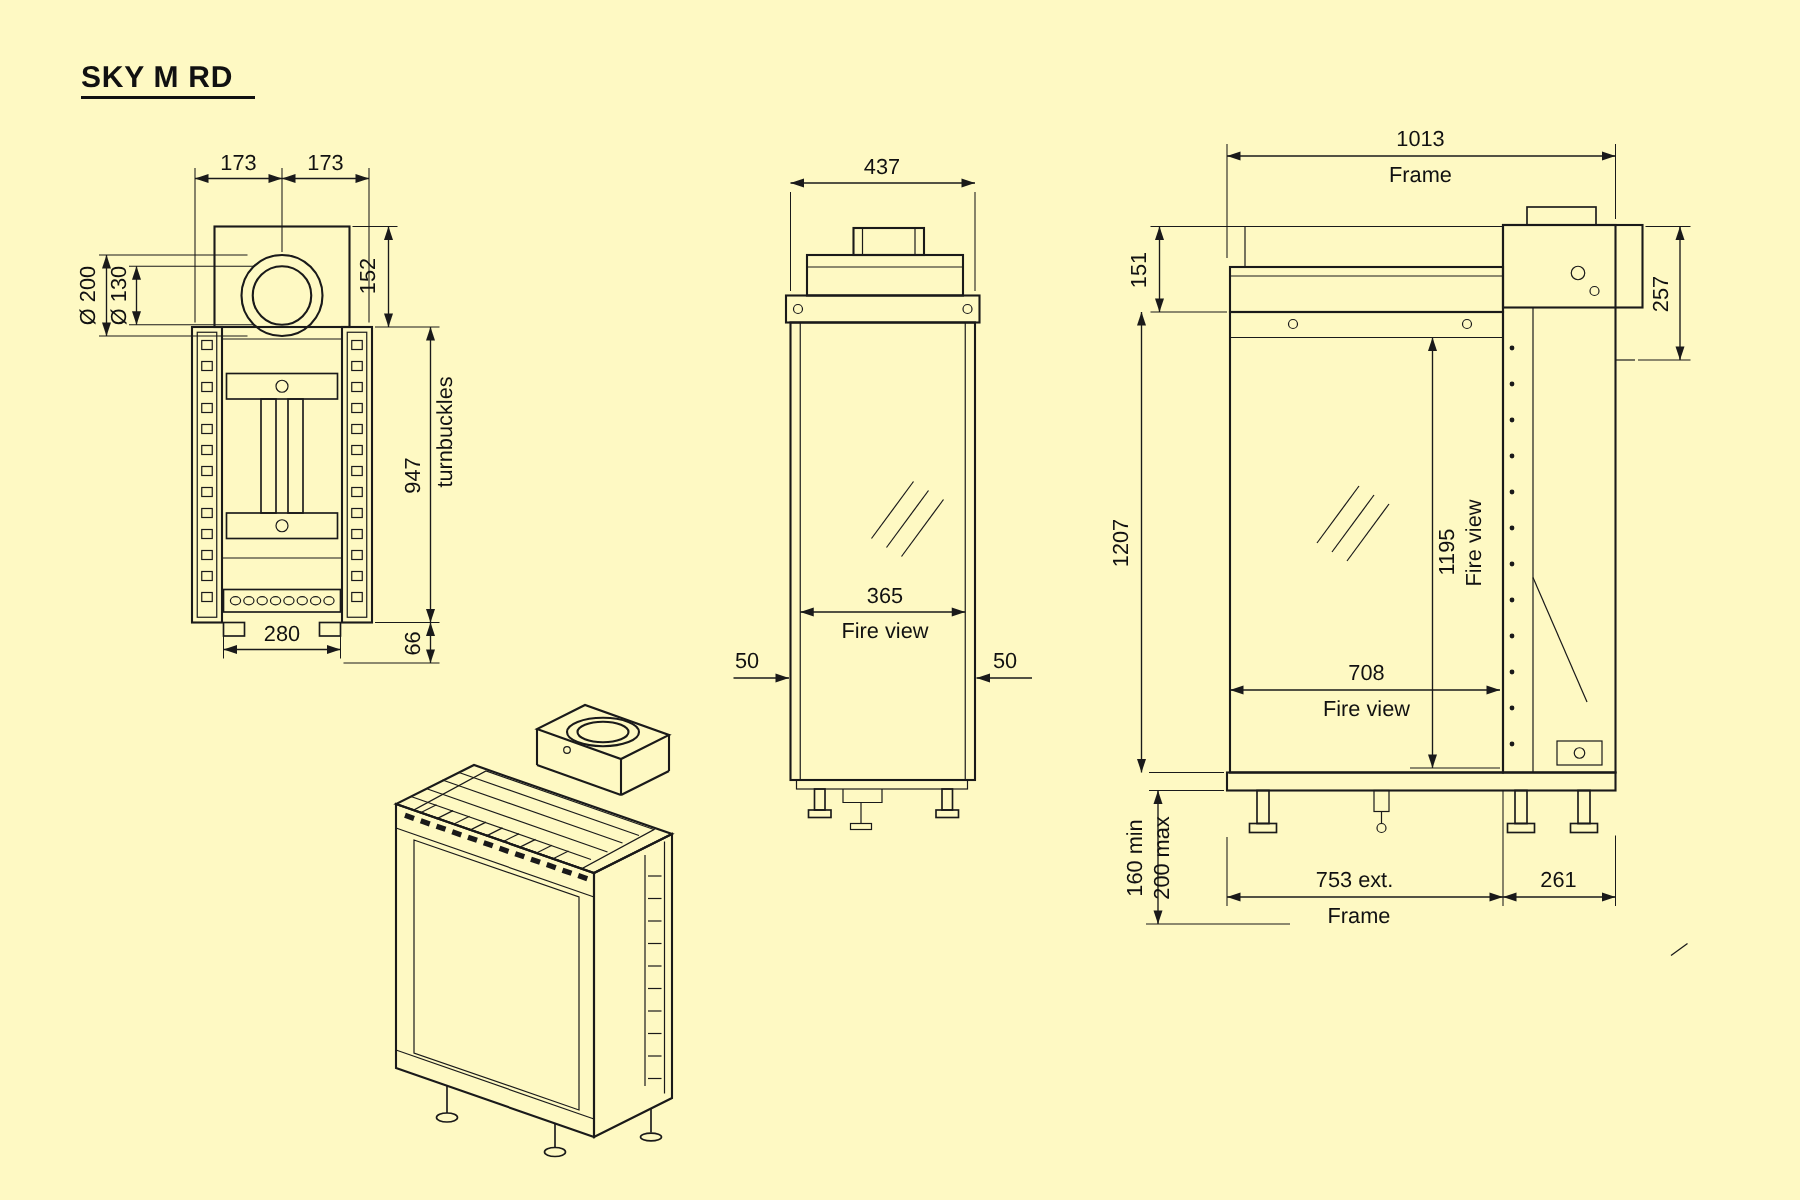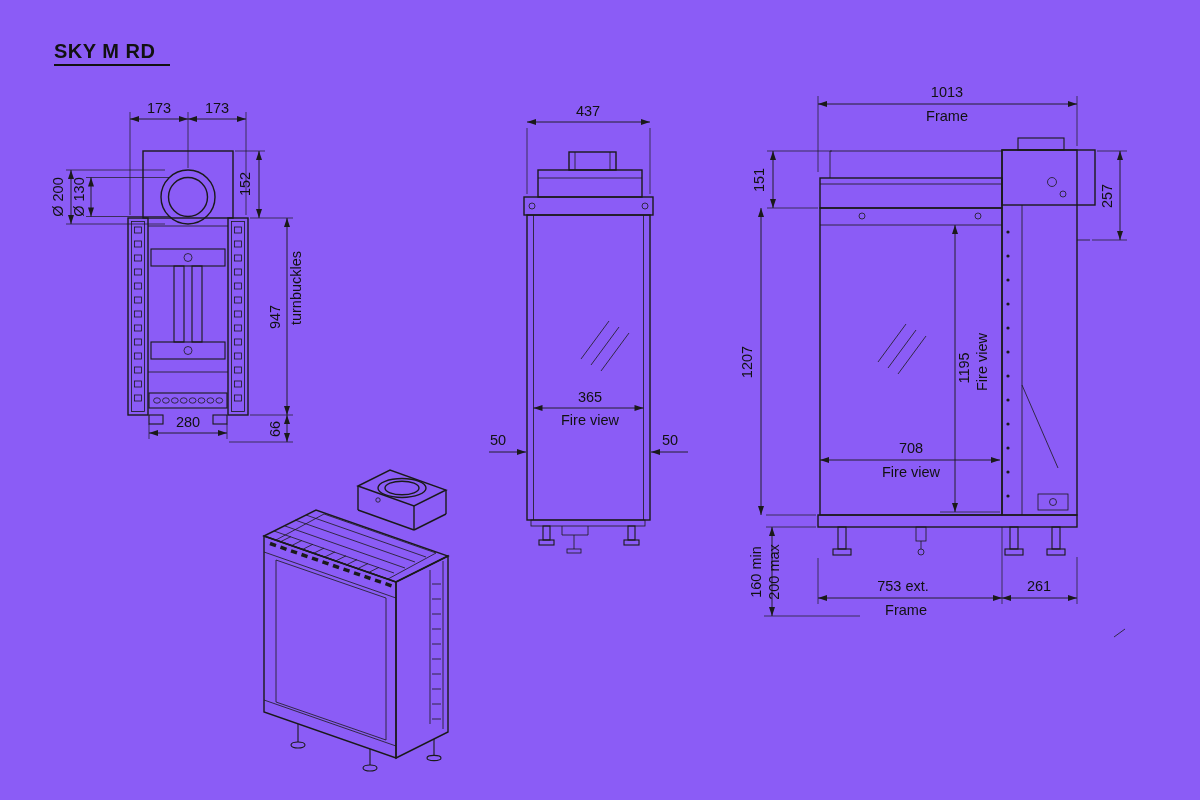--- a/index.html
+++ b/index.html
@@ -1,16 +1,16 @@
 <!DOCTYPE html>
 <html><head>
 <meta charset="utf-8">
 <style>
   html,body{margin:0;padding:0;background:#ffffff;}
-  .canvas{position:relative;width:1200px;height:800px;background:#8b5cf6;overflow:hidden;}
+  .canvas{position:relative;width:1200px;height:800px;background:#fef9c3;overflow:hidden;}
   svg{display:block;}
   svg text{font-family:"Liberation Sans","DejaVu Sans",sans-serif;font-size:14.5px;fill:#111111;}
   svg text.title{font-size:20px;font-weight:bold;letter-spacing:.5px;}
   .ol{stroke:#1a1a1a;stroke-width:1.4;fill:none;stroke-linejoin:miter;}
   .ol2{stroke:#1a1a1a;stroke-width:1.1;fill:none;}
   .tl{stroke:#1a1a1a;stroke-width:.8;fill:none;}
   .dim{stroke:#1a1a1a;stroke-width:.9;fill:none;}
   .ext{stroke:#1a1a1a;stroke-width:.7;fill:none;}
   .slot{stroke:#1a1a1a;stroke-width:3.5;}
   .dot{fill:#1a1a1a;}

